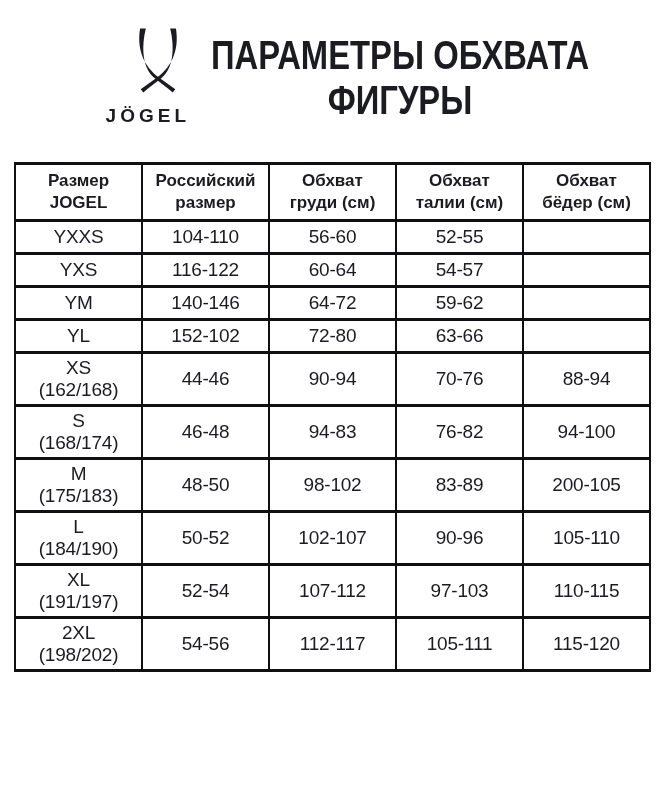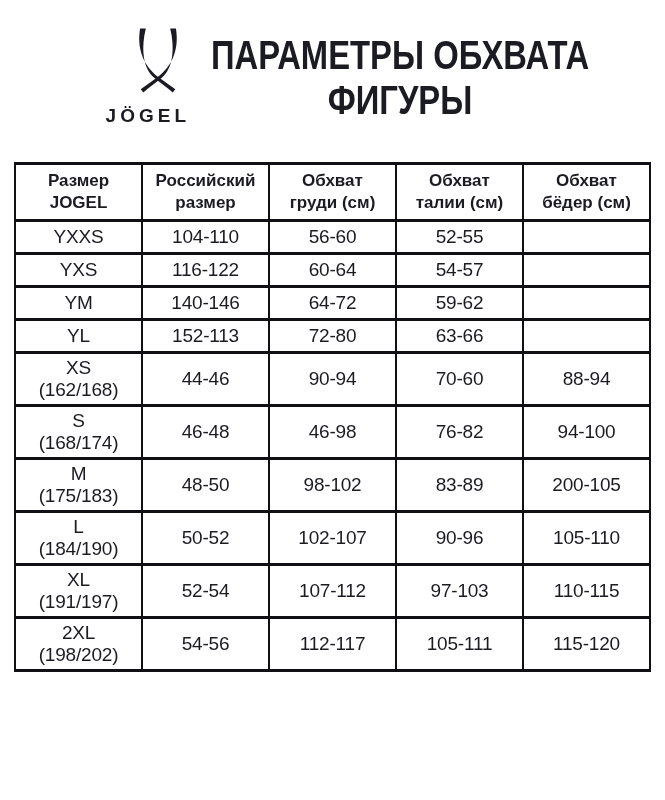--- a/index.html
+++ b/index.html
@@ -116,42 +116,42 @@
         </td>
         <td>140-146</td>
         <td>64-72</td>
         <td>59-62</td>
         <td></td>
       </tr>
       <tr class="row-single">
         <td>
           <div>YL</div>
         </td>
-        <td>152-113</td>
+        <td>152-102</td>
         <td>72-80</td>
         <td>63-66</td>
         <td></td>
       </tr>
       <tr class="row-double">
         <td>
           <div>XS</div>
           <div>(162/168)</div>
         </td>
         <td>44-46</td>
         <td>90-94</td>
-        <td>70-60</td>
+        <td>70-76</td>
         <td>88-94</td>
       </tr>
       <tr class="row-double">
         <td>
           <div>S</div>
           <div>(168/174)</div>
         </td>
         <td>46-48</td>
-        <td>46-98</td>
+        <td>94-83</td>
         <td>76-82</td>
         <td>94-100</td>
       </tr>
       <tr class="row-double">
         <td>
           <div>M</div>
           <div>(175/183)</div>
         </td>
         <td>48-50</td>
         <td>98-102</td>

